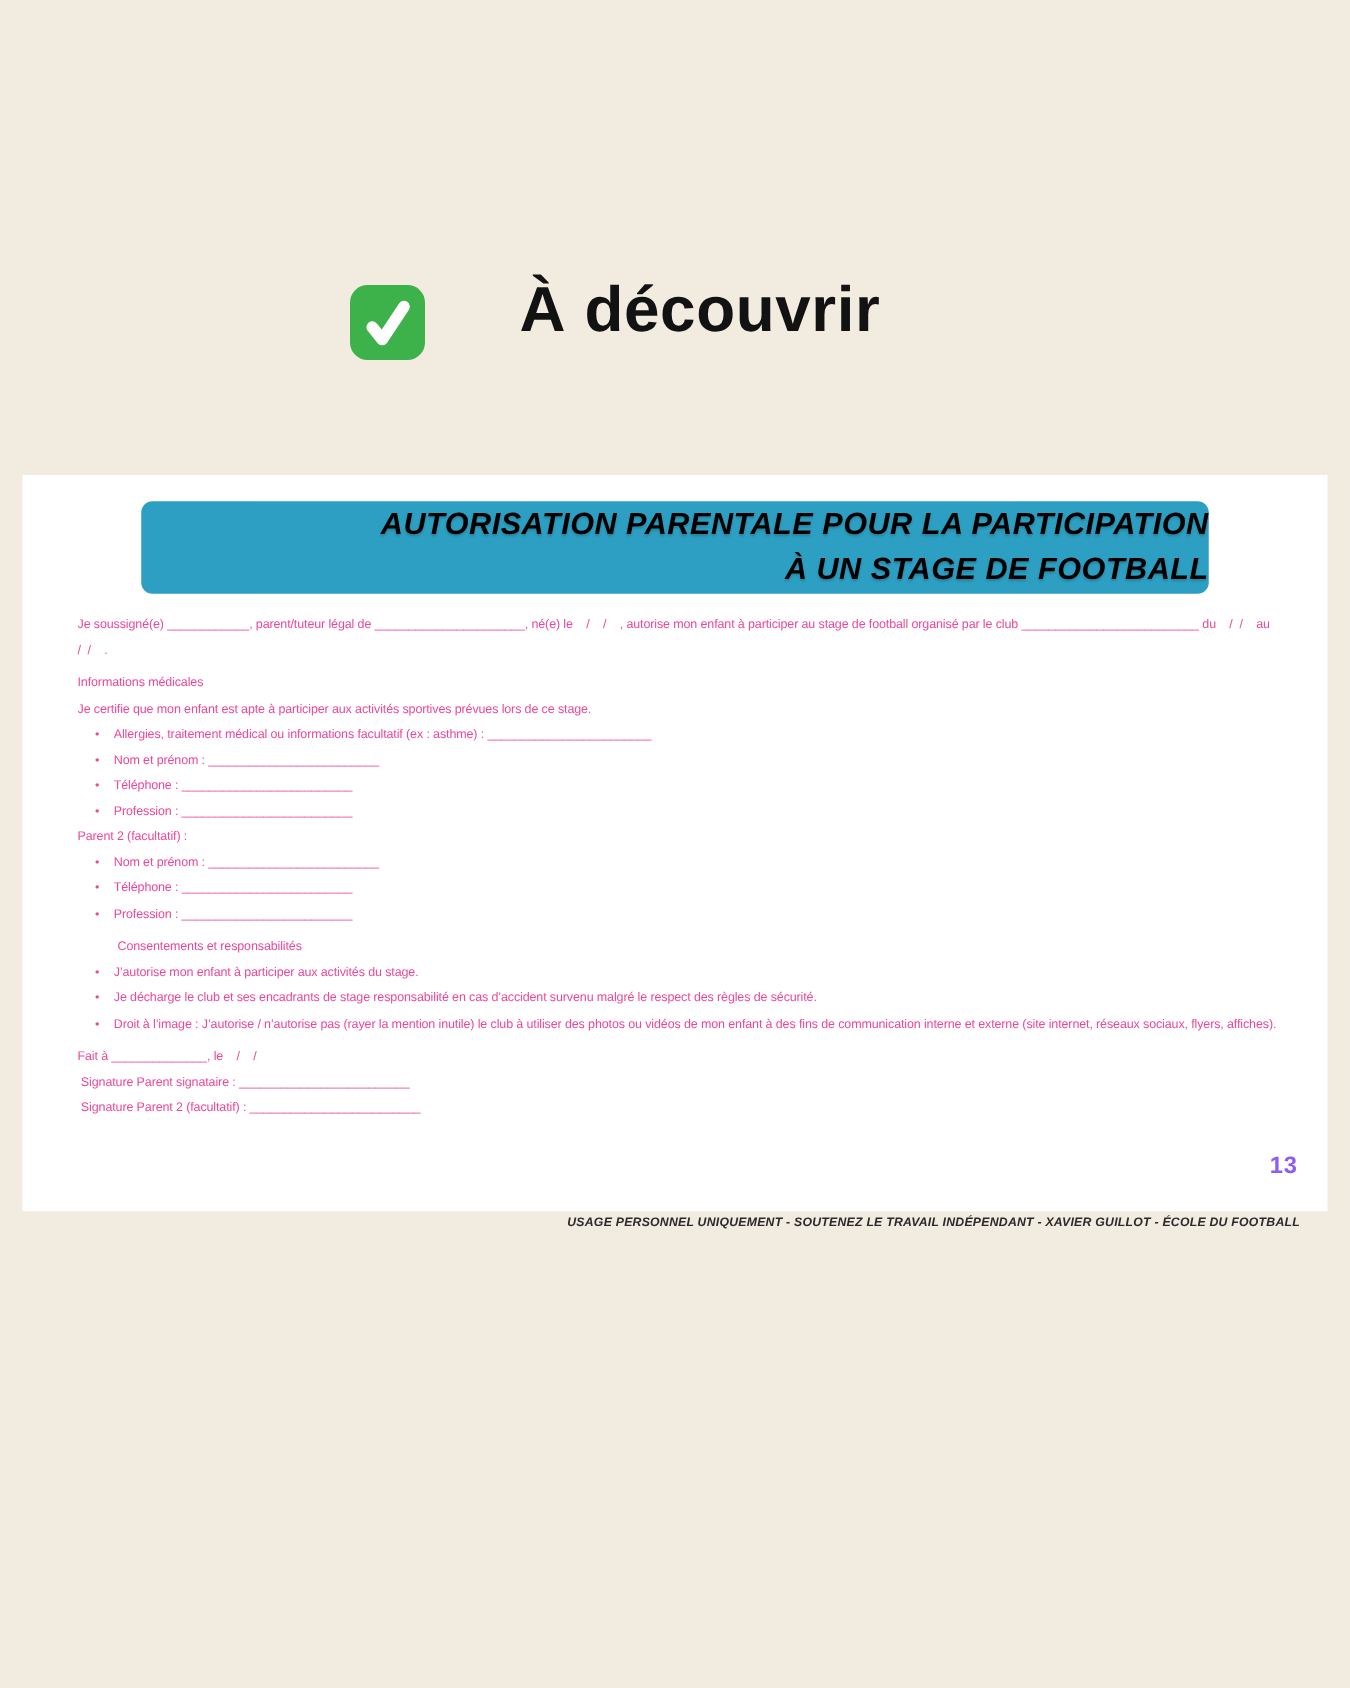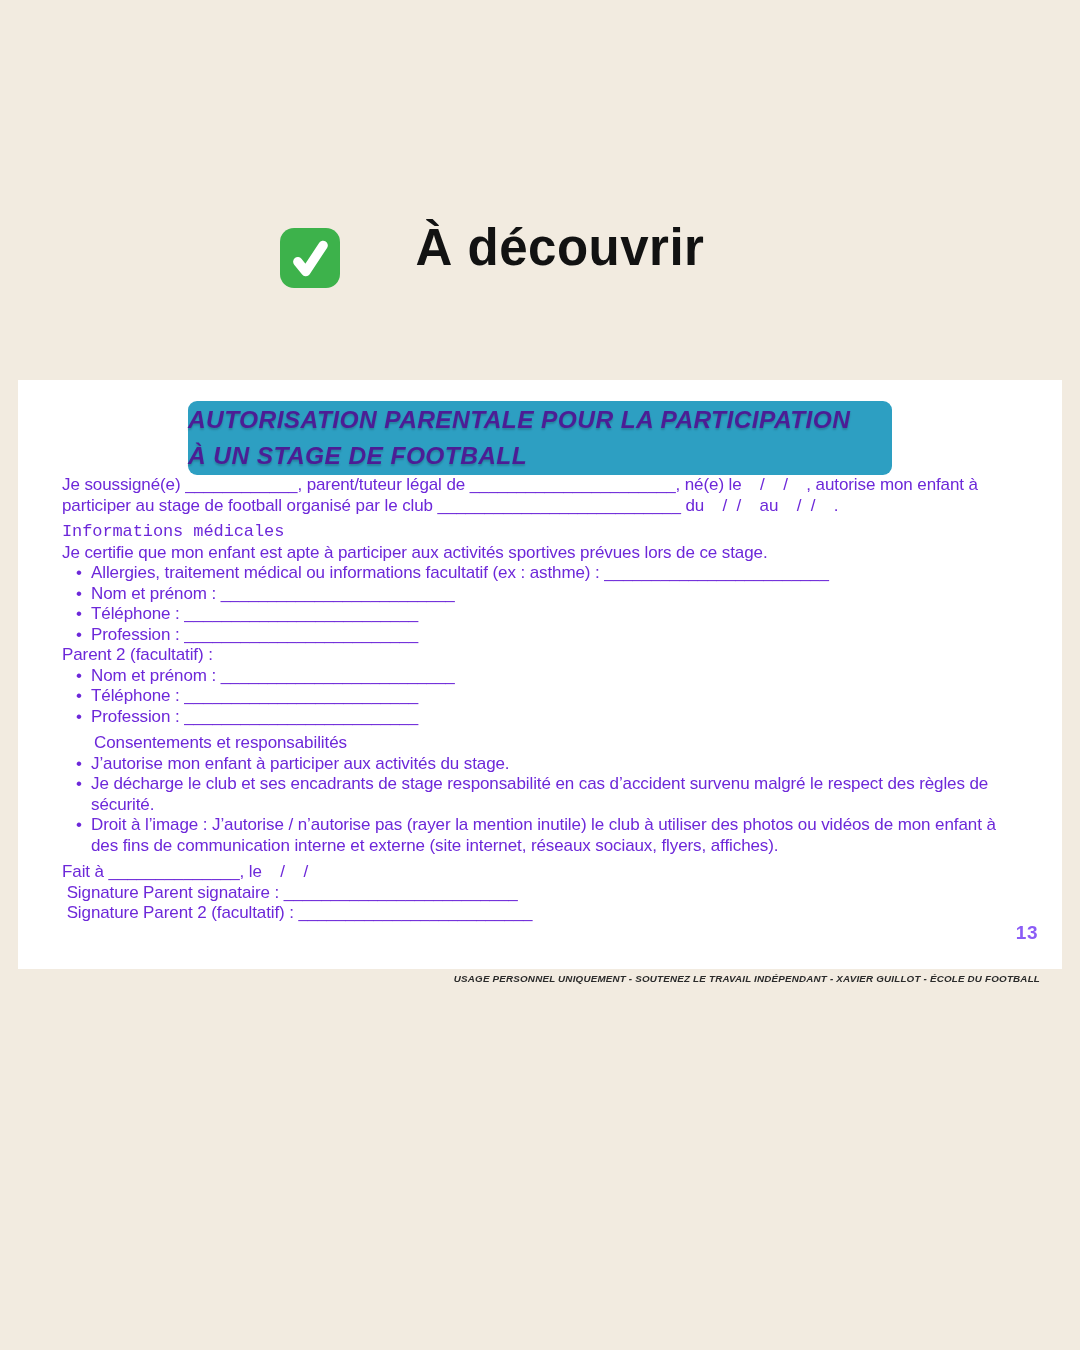--- a/index.html
+++ b/index.html
@@ -23,31 +23,31 @@
     font-size:51px; font-weight:800; color:#121212;
     letter-spacing:.5px;
   }
 
   
   .doc-card {
     position:absolute; left:18px; top:380px;
     width:1044px; height:589px; background:#ffffff;
   }
   .doc-header {
-    margin:21px auto 0; width:704px; min-height:74px;
+    margin:21px auto 0; width:854px; min-height:74px;
     border-radius:9px; background:#2d9fc2;
-    display:flex; flex-direction:column; align-items:flex-start; justify-content:center;
-    color:#4c1d95; font-weight:bold; font-style:italic;
+    display:flex; flex-direction:column; align-items:flex-end; justify-content:center;
+    color:#000000; font-weight:bold; font-style:italic;
     font-size:24.5px; line-height:1.45; letter-spacing:.4px;
     text-shadow:0 2px 2px rgba(0,0,0,.18);
     text-align:center;
   }
   .doc-body {
-    padding:0 40px 0 44px;
-    font-size:17px; line-height:20.5px; color:#6d28d9;
+    padding:15px 40px 0 44px;
+    font-size:10px; line-height:20.5px; color:#ec4899;
     letter-spacing:-.1px;
   }
   .line { white-space:pre-wrap; }
   .line.li { display:flex; padding-left:14px; }
   .line .bullet { flex:none; width:15px; }
   .line .li-text { flex:1; white-space:pre-wrap; }
 
   .doc-pagenum {
     position:absolute; right:24px; top:542px;
     font-size:19px; font-weight:800; color:#8b5cf6; letter-spacing:.5px;
@@ -72,21 +72,21 @@
 </span>
 <div class="top-title">À découvrir</div>
 
 <div class="doc-card">
   <div class="doc-header" style="background: rgb(45, 159, 194);">
     <div>AUTORISATION PARENTALE POUR LA PARTICIPATION</div>
     <div>À UN STAGE DE FOOTBALL</div>
   </div>
   <div class="doc-body">
       <div class="line p">Je soussigné(e) ____________, parent/tuteur légal de ______________________, né(e) le    /    /    , autorise mon enfant à participer au stage de football organisé par le club __________________________ du    /  /    au    /  /    .</div>
-      <div class="line p" style="margin-top: 6px; font-family: Liberation Mono, monospace;">Informations médicales</div>
+      <div class="line p" style="margin-top: 6px;">Informations médicales</div>
       <div class="line p">Je certifie que mon enfant est apte à participer aux activités sportives prévues lors de ce stage.</div>
       <div class="line li"><span class="bullet">•</span><span class="li-text">Allergies, traitement médical ou informations facultatif (ex : asthme) : ________________________</span></div>
       <div class="line li"><span class="bullet">•</span><span class="li-text">Nom et prénom : _________________________</span></div>
       <div class="line li"><span class="bullet">•</span><span class="li-text">Téléphone : _________________________</span></div>
       <div class="line li"><span class="bullet">•</span><span class="li-text">Profession : _________________________</span></div>
       <div class="line p">Parent 2 (facultatif) :</div>
       <div class="line li"><span class="bullet">•</span><span class="li-text">Nom et prénom : _________________________</span></div>
       <div class="line li"><span class="bullet">•</span><span class="li-text">Téléphone : _________________________</span></div>
       <div class="line li"><span class="bullet">•</span><span class="li-text">Profession : _________________________</span></div>
       <div class="line p" style="margin-top: 6px; margin-left: 32px;">Consentements et responsabilités</div>

